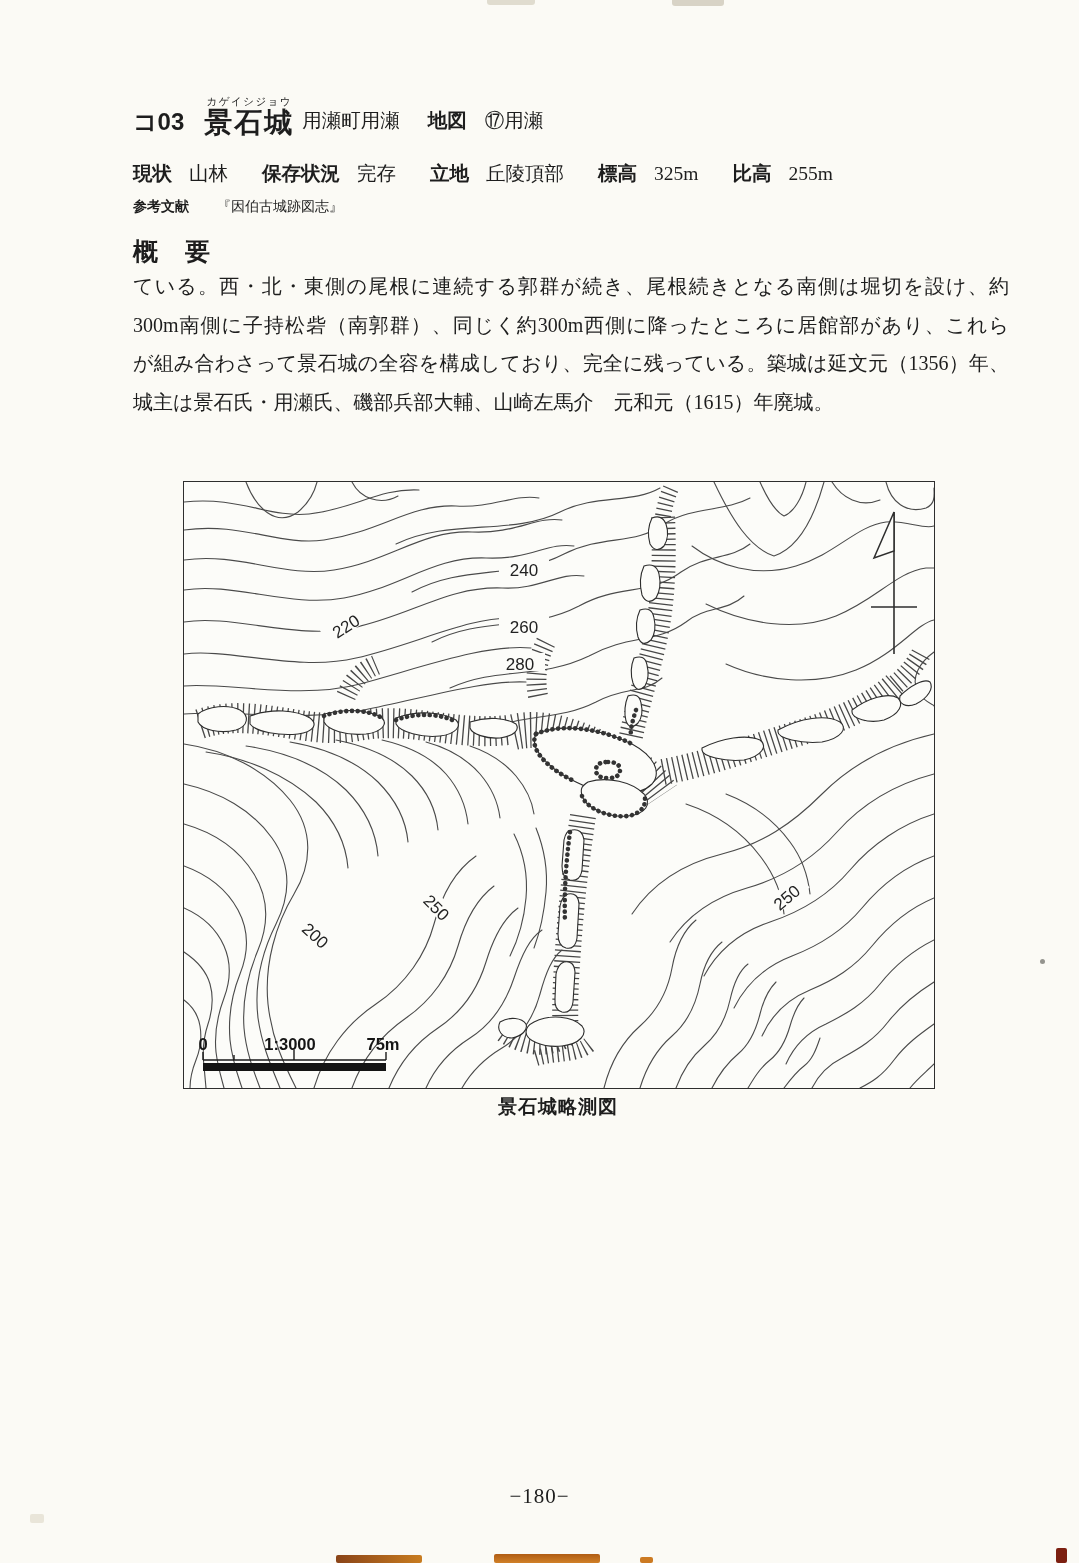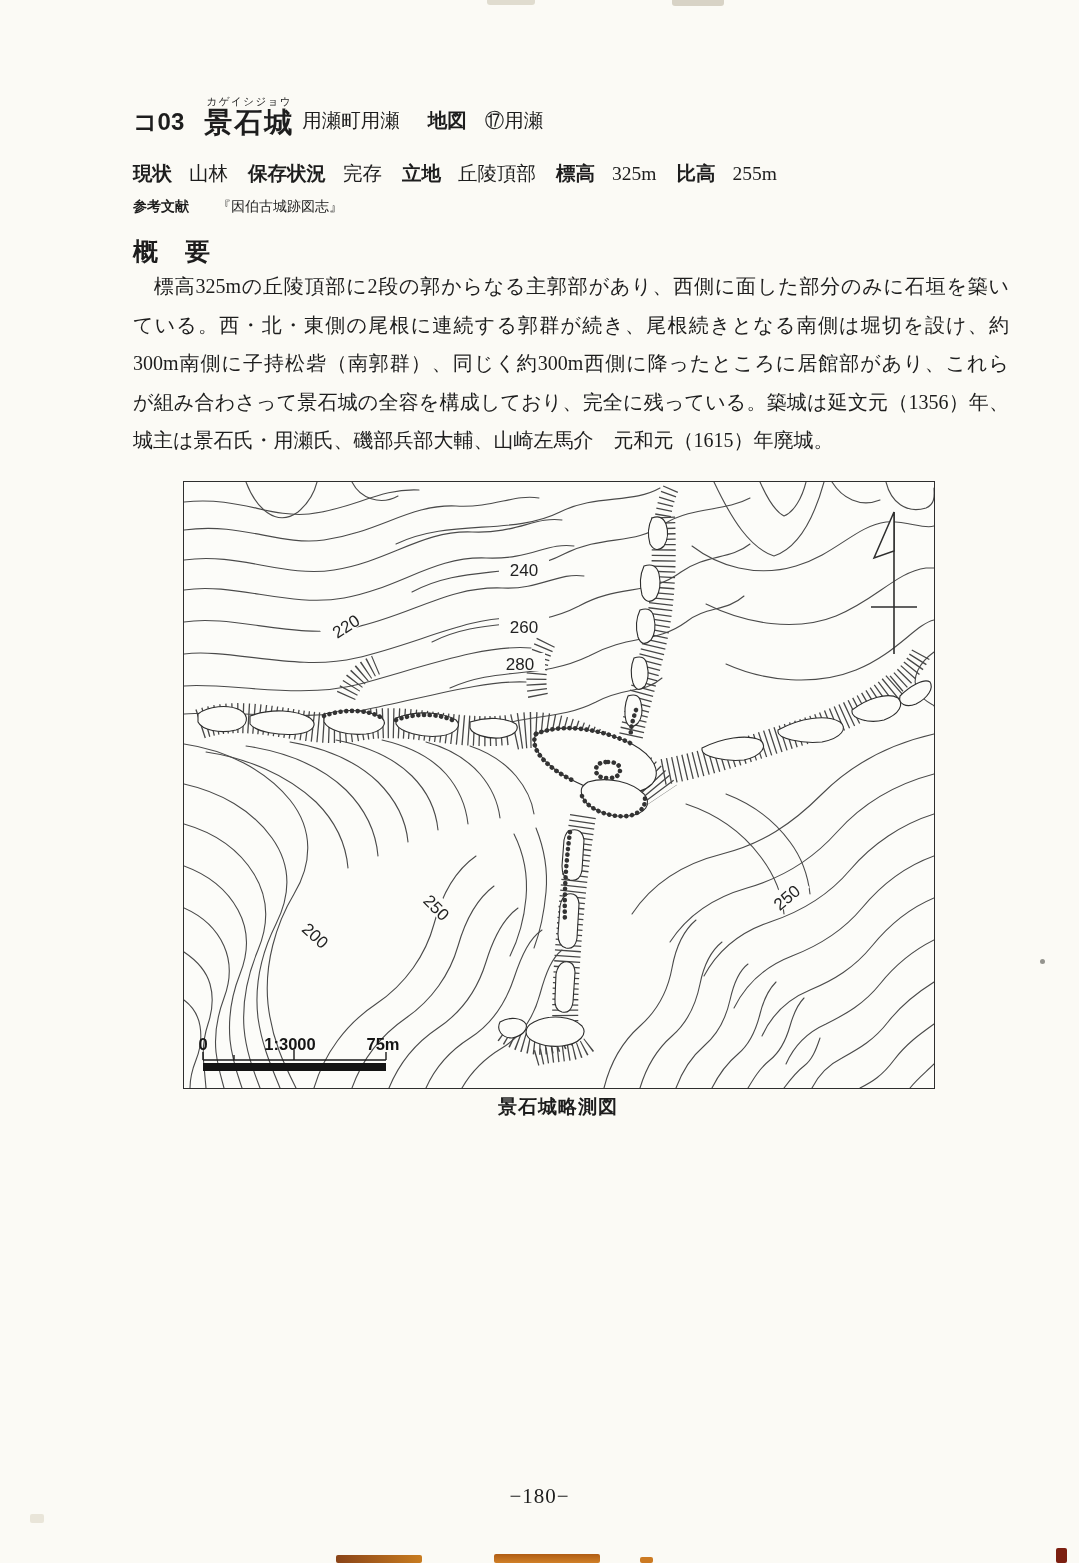--- a/index.html
+++ b/index.html
@@ -22,21 +22,21 @@
   .hdr-furi{font-family:"Liberation Sans",sans-serif;font-size:10.5px;letter-spacing:1.5px;line-height:1;margin-bottom:2px;color:#222;}
   .hdr-name{font-family:"Liberation Sans",sans-serif;font-weight:bold;font-size:28px;line-height:1;letter-spacing:2px;}
   .hdr-loc{font-size:19.5px;margin-left:8px;padding-bottom:3px;}
   .hdr-maplabel{font-family:"Liberation Sans",sans-serif;font-weight:bold;font-size:19.5px;margin-left:28px;padding-bottom:3px;}
   .hdr-mapref{font-size:19.5px;margin-left:18px;padding-bottom:3px;}
   
   .attrs{
     position:absolute;left:133px;top:160px;width:900px;
     display:flex;align-items:baseline;font-size:19.5px;
   }
-  .attr-pair{display:flex;align-items:baseline;margin-left:20px;}
+  .attr-pair{display:flex;align-items:baseline;margin-left:34px;}
   .attr-pair:first-child{margin-left:0;}
   .attr-label{font-family:"Liberation Sans",sans-serif;font-weight:bold;}
   .attr-val{margin-left:17px;}
   
   .refrow{position:absolute;left:133px;top:198px;display:flex;align-items:baseline;font-size:14px;}
   .ref-label{font-family:"Liberation Sans",sans-serif;font-weight:bold;}
   .ref-val{margin-left:28px;}
   
   .sum-head{position:absolute;left:133px;top:235px;font-family:"Liberation Sans",sans-serif;font-weight:bold;font-size:25px;letter-spacing:1px;}
   .paragraph{position:absolute;left:133px;top:267px;width:876px;font-size:20px;}
@@ -106,21 +106,20 @@
   </span>
 </div>
 
 <div class="refrow">
   <span class="ref-label">参考文献</span>
   <span class="ref-val">『因伯古城跡図志』</span>
 </div>
 
 <div class="sum-head">概　要</div>
 <div class="paragraph">
-  <div class="pline">　標高325mの丘陵頂部に2段の郭からなる主郭部があり、西側に面した部分のみに石垣を築い</div>
   <div class="pline">ている。西・北・東側の尾根に連続する郭群が続き、尾根続きとなる南側は堀切を設け、約</div>
   <div class="pline">300m南側に子持松砦（南郭群）、同じく約300m西側に降ったところに居館部があり、これら</div>
   <div class="pline">が組み合わさって景石城の全容を構成しており、完全に残っている。築城は延文元（1356）年、</div>
   <div class="pline last">城主は景石氏・用瀬氏、磯部兵部大輔、山崎左馬介　元和元（1615）年廃城。</div>
 </div>
 
 <div class="mapframe">
 <svg width="750" height="606" viewBox="0 0 750 606">
 
   <g fill="none" stroke="#4a4a4a" stroke-width="1.1" stroke-linecap="round">

